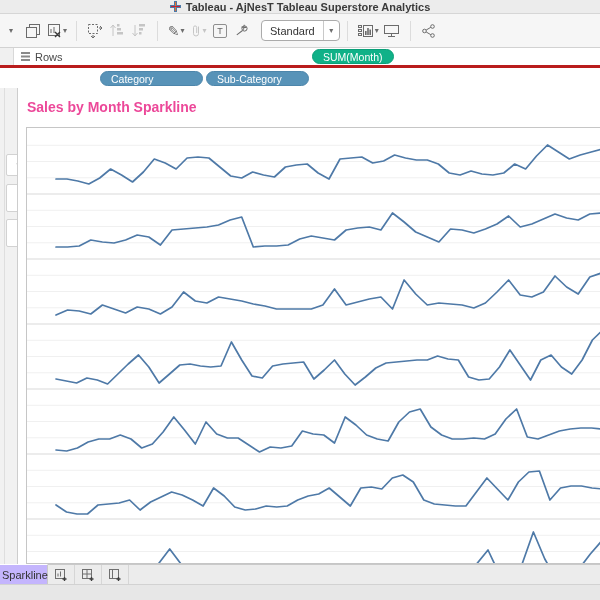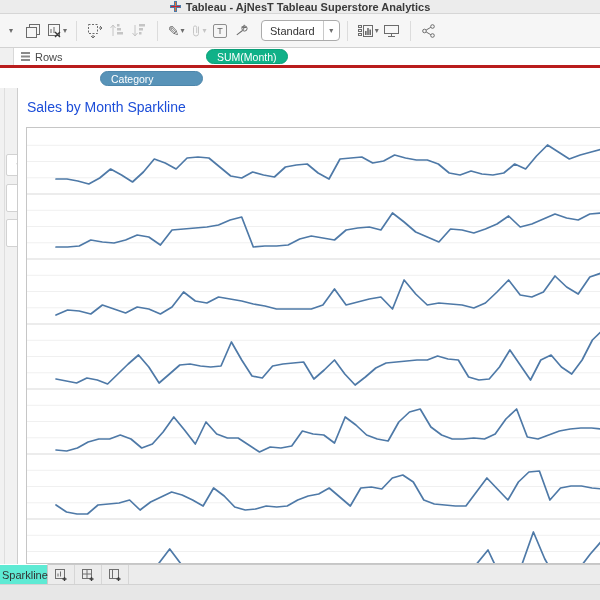--- a/index.html
+++ b/index.html
@@ -59,30 +59,30 @@
   #leftstrip { position:absolute; left:0; top:88px; width:18px; height:476px;
     background:#f1f1f1; border-right:1px solid #cdcdcd; overflow:hidden; }
   #leftstrip .vline { position:absolute; left:4px; top:0; width:1px; height:100%;
     background:#dedede; }
   .frag { position:absolute; left:6px; width:18px; background:#fff;
     border:1px solid #d2d2d2; border-radius:2px; }
   .frag.dd { display:flex; align-items:center; justify-content:flex-end; padding-right:3px; }
   .frag .caret { font-size:7px; color:#777; }
 
   #canvas { position:absolute; left:18px; top:88px; width:582px; height:476px; background:#fff; }
-  #sheet-title { position:absolute; left:9px; top:11px; font-size:14px; color:#1d4ed8; }
+  #sheet-title { position:absolute; left:9px; top:11px; font-size:14px; color:#ec4899;font-weight:bold; }
   #pane { position:absolute; left:8px; top:39px; width:574px; height:437px;
     border-top:1px solid #c6c6c6; border-left:1px solid #c6c6c6;
     border-bottom:1px solid #c6c6c6; overflow:hidden; }
   #spark-svg { display:block; }
 
   
   #tabbar { position:absolute; left:0; top:564px; width:600px; height:20px;
     background:#ececec; border-top:1px solid #c9c9c9; display:flex; align-items:stretch; }
-  #tab-active { background:#5eead4; width:48px; display:flex; align-items:center;
+  #tab-active { background:#c4b5fd; width:48px; display:flex; align-items:center;
     padding-left:2px; font-size:11px; color:#333;
     border-right:1px solid #c9c9c9; margin-top:-1px; border-top:1px solid #fff; }
   .tab-ico { width:27px; display:flex; align-items:center; justify-content:center;
     border-right:1px solid #d6d6d6; color:#6f6f6f; }
   #statusbar { position:absolute; left:0; top:584px; width:600px; height:16px;
     background:#e7e7e7; border-top:1px solid #d2d2d2; }
 </style>
 </head>
 <body>
 
@@ -206,20 +206,23 @@
         <svg width="9" height="9" viewBox="0 0 9 9">
           <rect x="0" y="0" width="9" height="2" fill="#8a8a8a"></rect>
           <rect x="0" y="3.5" width="9" height="2" fill="#8a8a8a"></rect>
           <rect x="0" y="7" width="9" height="2" fill="#8a8a8a"></rect>
         </svg>
         <span>Rows</span>
       </div>
       <div class="pills">
         <div class="pill blue">
           <span>Category</span>
+        </div>
+        <div class="pill blue">
+          <span>Sub-Category</span>
         </div>
         <div class="pill green">
           <span>SUM(Month)</span>
         </div>
       </div>
     </div>
   </div>
 
   <div id="leftstrip">
     <div class="vline"></div>

